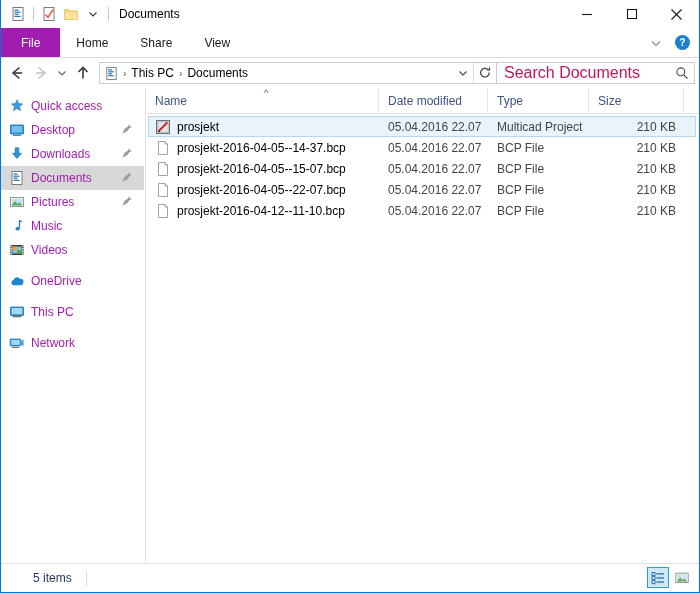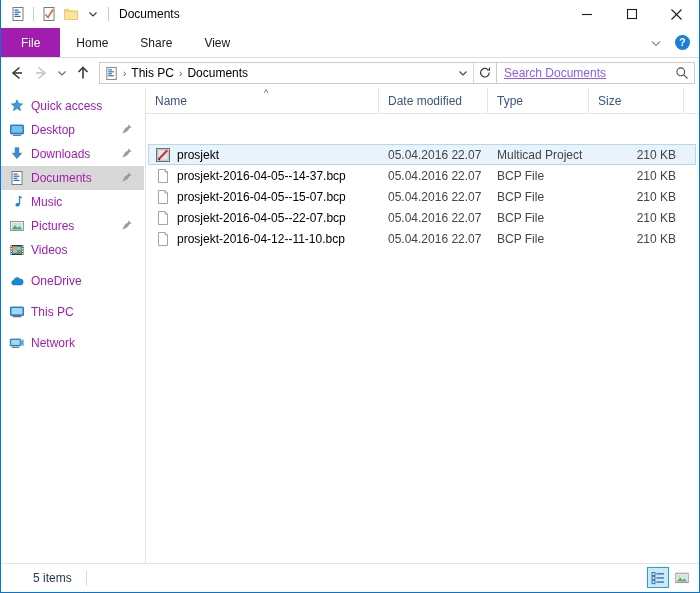--- a/index.html
+++ b/index.html
@@ -203,26 +203,25 @@
     border: 1px solid #cccccc;
     border-left: none;
     background: #ffffff;
     display: flex;
     align-items: center;
     box-sizing: border-box;
     flex: 0 0 auto;
   }
   .search-input {
     flex: 1 1 auto;
-    font-size: 12px;
-    color: #8b5cf6;
+    font-size: 16px;
+    color: #be185d;
     padding-left: 7px;
     white-space: nowrap;
     overflow: hidden;
-    text-decoration: underline;
   }
   .search-icon-wrap {
     width: 24px;
     display: flex;
     align-items: center;
     justify-content: center;
     flex: 0 0 auto;
   }
 
   
@@ -330,21 +329,20 @@
     height: 21px;
     display: flex;
     align-items: center;
     box-sizing: border-box;
     border: 1px solid transparent;
     margin: 0 3px 0 2px;
   }
   .row.selected {
     background: #e9f3fb;
     border: 1px solid #b3d9f0;
-    margin-top: 28px;
   }
   .cell {
     font-size: 12px;
     color: #000000;
     white-space: nowrap;
     overflow: hidden;
     box-sizing: border-box;
   }
   .cell-name {
     width: 231px;
@@ -624,44 +622,44 @@
           <svg width="12" height="12" viewBox="0 0 12 12">
             <path d="M7.5 1.5 L10.5 4.5 L8.6 5 L6.4 8.3 L3.7 5.6 L7 3.4 Z" fill="#9a9a9a"></path>
             <path d="M3.7 5.6 L1.3 10.7 L6.4 8.3" fill="#9a9a9a"></path>
           </svg>
         </span>
       </div>
 
       <div class="nav-item indent">
         <span class="nav-ico">
           <svg width="16" height="16" viewBox="0 0 16 16">
-            <path d="M10.5 2 V10.2" stroke="#1f7ec4" stroke-width="1.3" fill="none"></path>
-            <path d="M10.5 2 L12.8 3 V4.6 L10.5 3.6 Z" fill="#1f7ec4"></path>
-            <ellipse cx="8.6" cy="10.8" rx="2.2" ry="1.7" fill="#1f7ec4"></ellipse>
-          </svg>
-        </span>
-        <span class="nav-label">Music</span>
-      </div>
-
-      <div class="nav-item indent">
-        <span class="nav-ico">
-          <svg width="16" height="16" viewBox="0 0 16 16">
             <rect x="1.5" y="3.5" width="13" height="9" fill="#ffffff" stroke="#8a8a8a" stroke-width="0.9"></rect>
             <rect x="2.5" y="4.5" width="11" height="7" fill="#bfe3f5"></rect>
             <path d="M2.5 11.5 L6 7.2 L8.6 10 L10.3 8.2 L13.5 11.5 Z" fill="#5aa84f"></path>
             <circle cx="4.6" cy="6.3" r="1" fill="#f2e06a"></circle>
           </svg>
         </span>
         <span class="nav-label">Pictures</span>
         <span class="nav-pin">
           <svg width="12" height="12" viewBox="0 0 12 12">
             <path d="M7.5 1.5 L10.5 4.5 L8.6 5 L6.4 8.3 L3.7 5.6 L7 3.4 Z" fill="#9a9a9a"></path>
             <path d="M3.7 5.6 L1.3 10.7 L6.4 8.3" fill="#9a9a9a"></path>
           </svg>
         </span>
+      </div>
+
+      <div class="nav-item indent">
+        <span class="nav-ico">
+          <svg width="16" height="16" viewBox="0 0 16 16">
+            <path d="M10.5 2 V10.2" stroke="#1f7ec4" stroke-width="1.3" fill="none"></path>
+            <path d="M10.5 2 L12.8 3 V4.6 L10.5 3.6 Z" fill="#1f7ec4"></path>
+            <ellipse cx="8.6" cy="10.8" rx="2.2" ry="1.7" fill="#1f7ec4"></ellipse>
+          </svg>
+        </span>
+        <span class="nav-label">Music</span>
       </div>
 
       <div class="nav-item indent">
         <span class="nav-ico">
           <svg width="16" height="16" viewBox="0 0 16 16">
             <rect x="1.5" y="3" width="13" height="10" fill="#3f3f3f"></rect>
             <rect x="3.4" y="4.6" width="9.2" height="6.8" fill="#7fc6e8"></rect>
             <rect x="3.4" y="4.6" width="4.6" height="3.4" fill="#e8a33f"></rect>
             <rect x="8" y="8" width="4.6" height="3.4" fill="#5aa84f"></rect>
             <rect x="1.9" y="3.6" width="1.1" height="1.3" fill="#ffffff"></rect>

